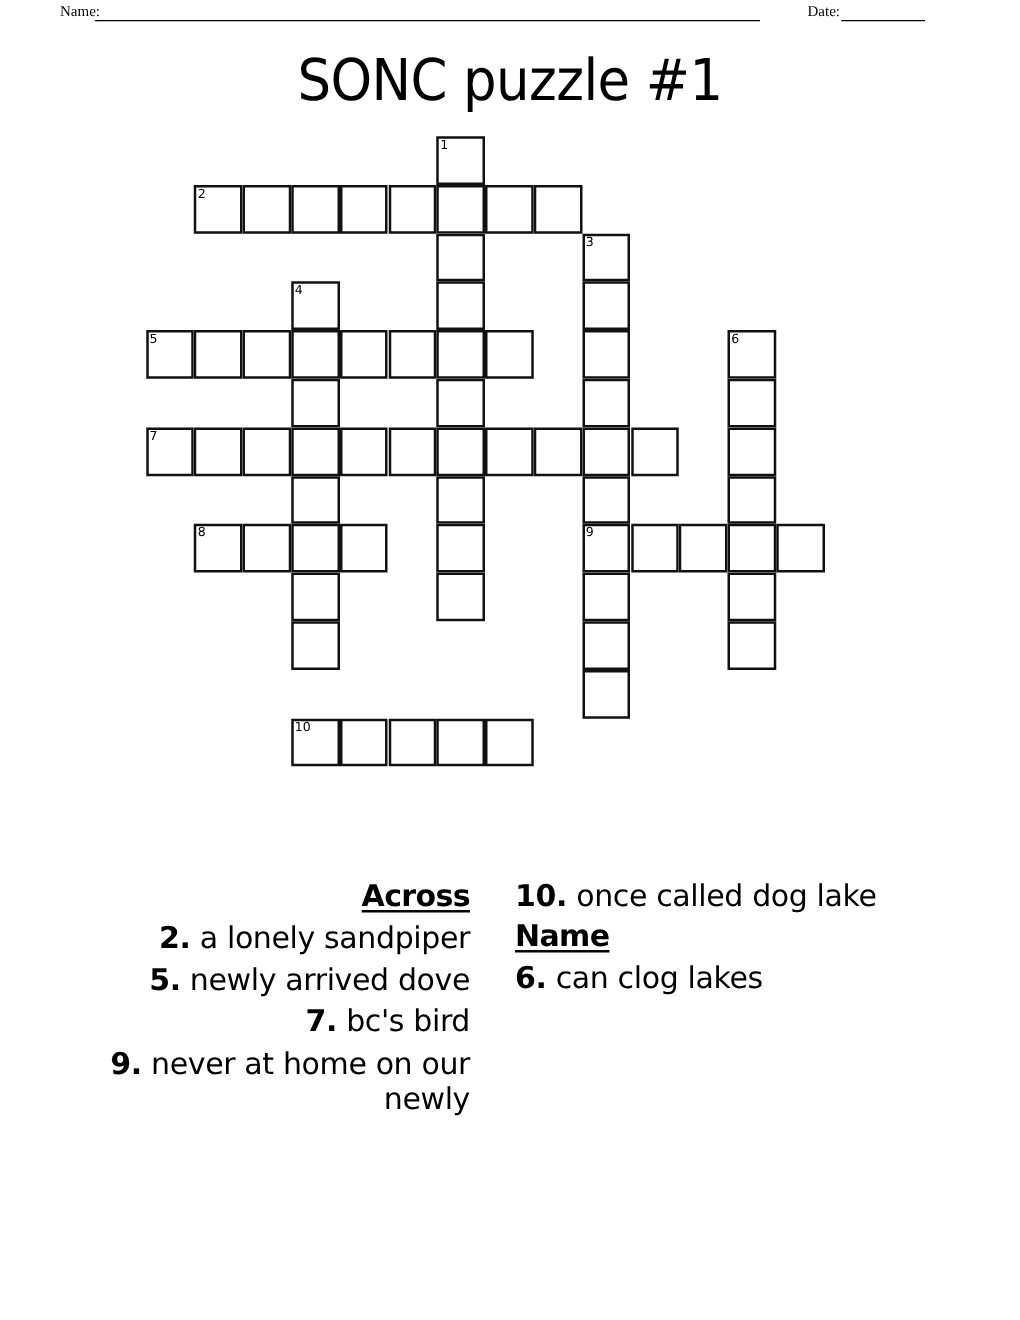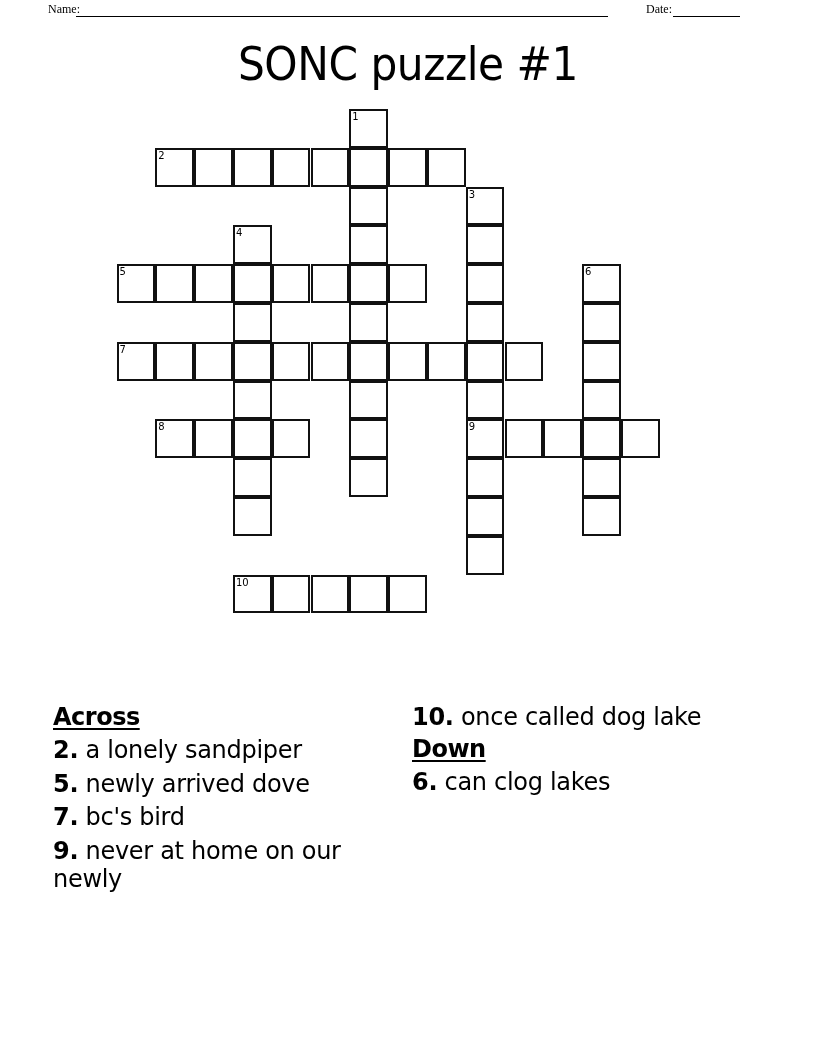--- a/index.html
+++ b/index.html
@@ -90,21 +90,21 @@
       font-size: 10px;
       line-height: 11px;
     }
     .clues {
       position: absolute;
       top: 700px;
       font-family: "DejaVu Sans", sans-serif;
       font-size: 24px;
       line-height: 28px;
     }
-    .clues.left { left: 53px; width: 340px; }
+    .clues.left { left: 36px; width: 340px; text-align: right; }
     .clues.right { left: 412px; width: 330px; }
     .clue-heading {
       font-weight: bold;
       text-decoration: underline;
       text-underline-offset: 3px;
       margin: 3px 0 5px 0;
       letter-spacing: -0.5px;
     }
     .clue {
       margin-bottom: 5.5px;
@@ -219,15 +219,15 @@
 <div class="clues left">
   <div class="clue-heading">Across</div>
   <div class="clue"><span class="clue-num">2.</span><span> a lonely sandpiper</span></div>
   <div class="clue"><span class="clue-num">5.</span><span> newly arrived dove</span></div>
   <div class="clue"><span class="clue-num">7.</span><span> bc's bird</span></div>
   <div class="clue"><span class="clue-num">9.</span><span> never at home on our newly</span></div>
 </div>
 
 <div class="clues right">
   <div class="clue" style="margin-top:3px"><span class="clue-num">10.</span><span> once called dog lake</span></div>
-  <div class="clue-heading" style="margin-top:-2px">Down</div>
+  <div class="clue-heading" style="margin-top:-2px">Name</div>
   <div class="clue"><span class="clue-num">6.</span><span> can clog lakes</span></div>
 </div>
 
 </body></html>

